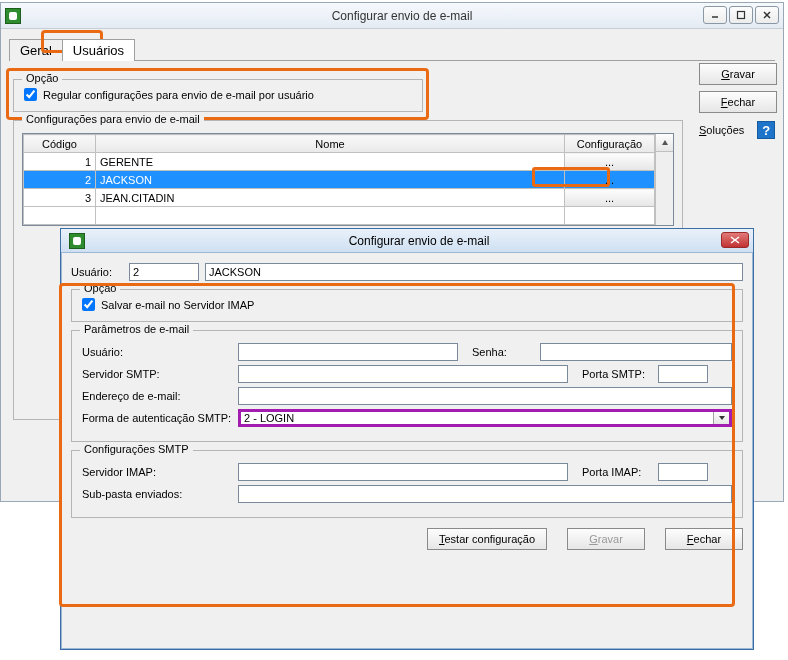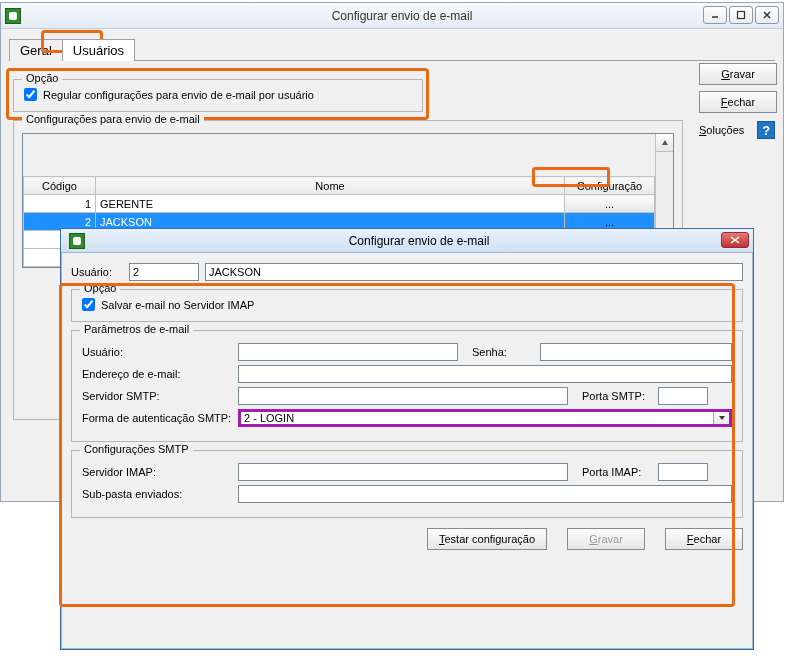--- a/index.html
+++ b/index.html
@@ -157,21 +157,20 @@
   .grid-wrap {
     display: flex;
     border: 1px solid #7a8a9a;
   }
   .grid {
     flex: 1;
     border-collapse: collapse;
     width: 100%;
     background: #fff;
     table-layout: fixed;
-    margin-top: 42px;
   }
   .grid th, .grid td {
     border: 1px solid #c0c0c0;
     font-size: 11px;
     height: 18px;
     padding: 0 4px;
     text-align: left;
     overflow: hidden;
     white-space: nowrap;
   }
@@ -423,28 +422,28 @@
     <div class="dlg-fieldset">
       <div class="legend">Parâmetros de e-mail</div>
 
       <div class="form-row">
         <span class="lbl">Usuário:</span>
         <input class="txt" style="width: 220px;">
         <span class="lbl-short">Senha:</span>
         <input class="txt" style="flex: 1 1 0%;" type="password">
       </div>
       <div class="form-row">
-        <span class="lbl">Endereço de e-mail:</span>
-        <input class="txt" style="flex: 1 1 0%;">
-      </div>
-      <div class="form-row">
         <span class="lbl">Servidor SMTP:</span>
         <input class="txt" style="width: 330px;">
         <span class="lbl-short" style="width:78px;">Porta SMTP:</span>
         <input class="txt" style="width: 50px;">
+      </div>
+      <div class="form-row">
+        <span class="lbl">Endereço de e-mail:</span>
+        <input class="txt" style="flex: 1 1 0%;">
       </div>
       <div class="form-row">
         <span class="lbl">Forma de autenticação SMTP:</span>
         <div class="combo" style="flex:1;">
           <span>2 - LOGIN</span>
           <div class="arrow">
               <svg width="8" height="8" viewBox="0 0 8 8">
                 <polygon points="1,2 7,2 4,6" fill="#333"></polygon>
               </svg>
             </div>

